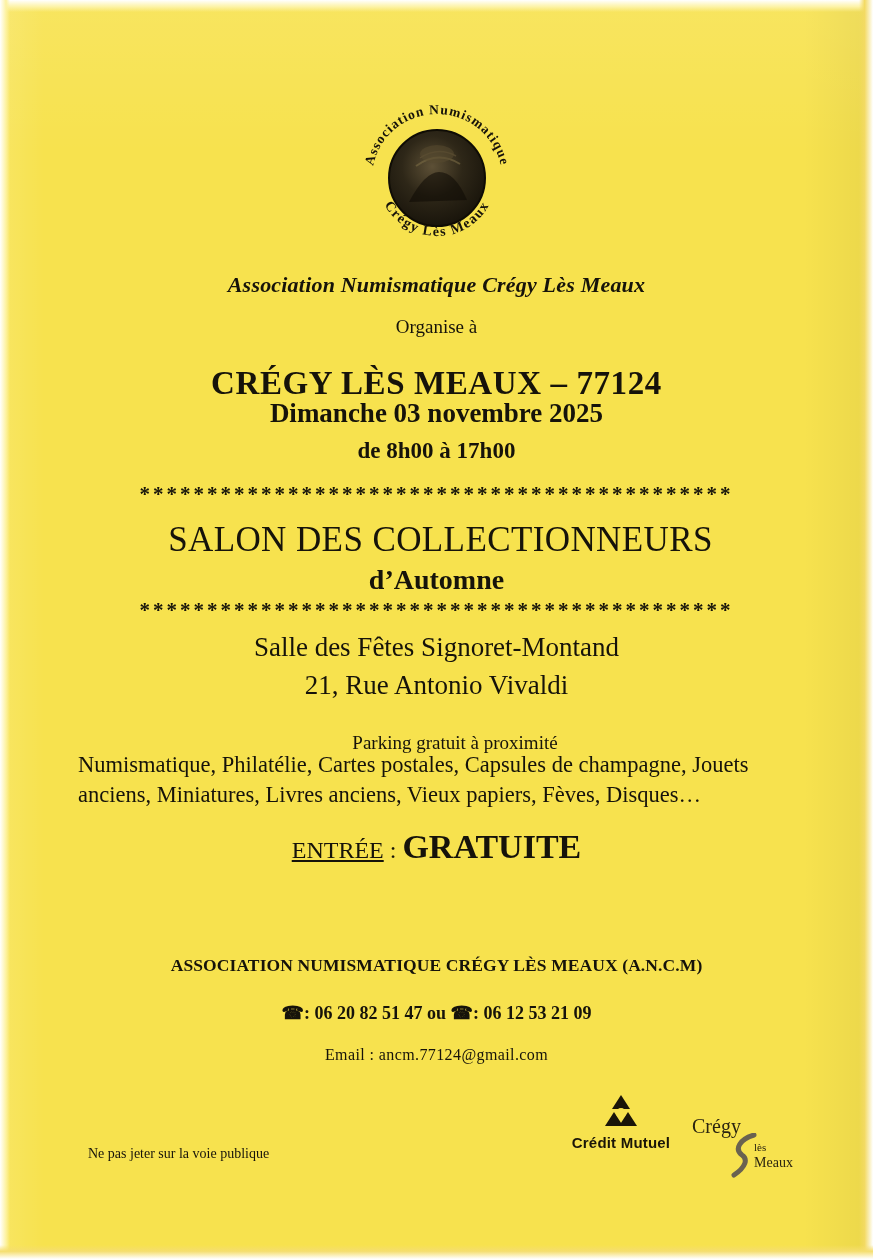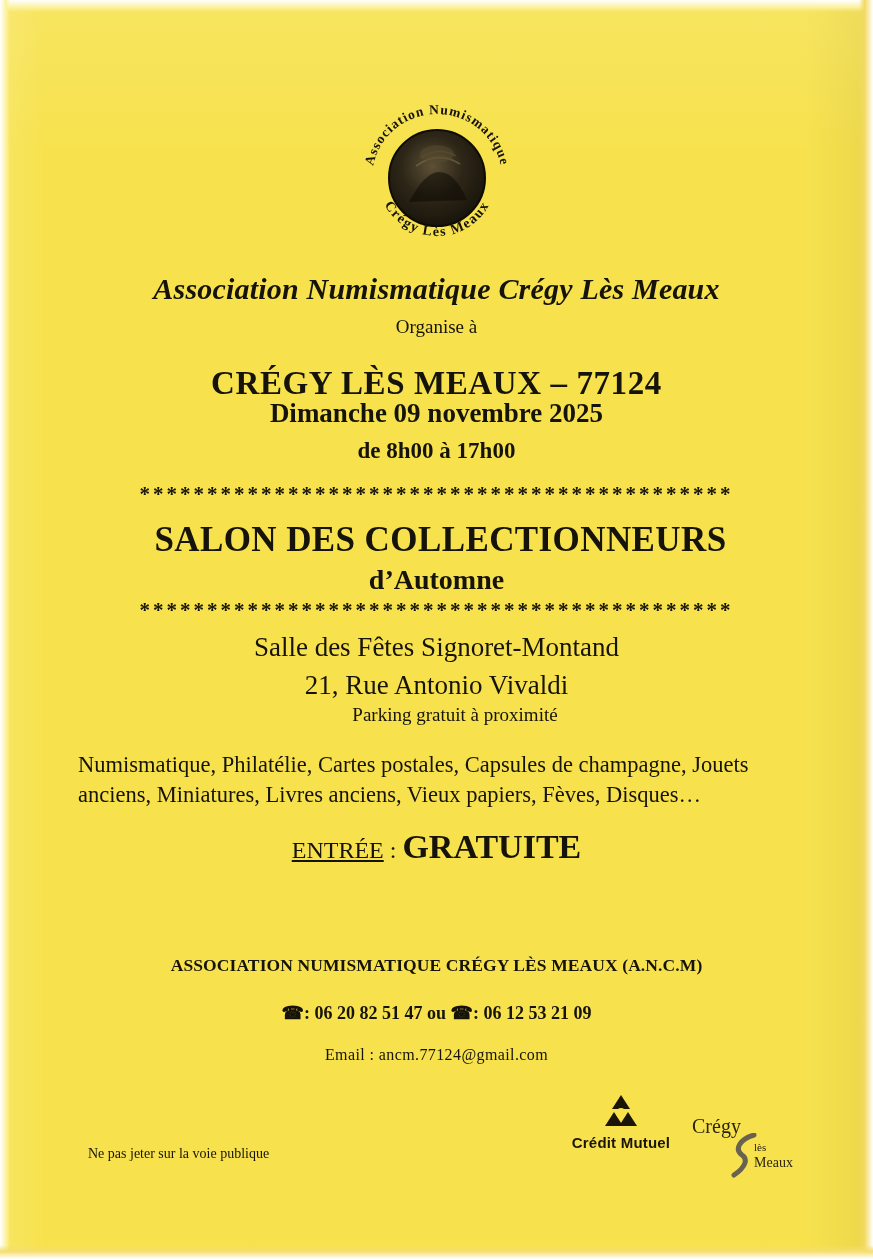--- a/index.html
+++ b/index.html
@@ -58,21 +58,21 @@
   
   .block {
     position: absolute;
     left: 0; right: 0;
     text-align: center;
   }
   .line-assoc {
     top: 272px;
     font-style: italic;
     font-weight: bold;
-    font-size: 30px;
+    font-size: 22px;
     letter-spacing: 0.2px;
   }
   .line-organise {
     top: 316px;
     font-size: 19px;
   }
   .line-city {
     top: 365px;
     font-weight: bold;
     font-size: 33px;
@@ -93,40 +93,40 @@
     font-weight: bold;
     font-size: 21px;
     letter-spacing: 3.0px;
     white-space: nowrap;
     overflow: hidden;
   }
   .stars-top { top: 482px; }
   .stars-bottom { top: 598px; }
   .line-salon {
     top: 520px;
-    font-weight: bold;
+    font-weight: normal;
     font-size: 35px;
     letter-spacing: 0.4px;
     margin-left: 8px;
   }
   .line-automne {
     top: 564px;
     font-weight: bold;
     font-size: 28px;
   }
   .line-venue {
     top: 632px;
     font-size: 27px;
   }
   .line-address {
     top: 670px;
     font-size: 27px;
   }
   .line-parking {
-    top: 704px;
+    top: 732px;
     font-size: 19px;
     margin-left: 37px;
   }
   .paragraph {
     top: 750px;
     left: 78px; right: 74px;
     text-align: left;
     font-size: 22.5px;
     line-height: 30px;
   }
@@ -253,21 +253,21 @@
         <text font-family="Liberation Serif, serif" font-size="14" font-weight="bold" fill="#16130a" letter-spacing="1.5">
           <textPath href="#arcBottom" startOffset="50%" text-anchor="middle">Crégy Lès Meaux</textPath>
         </text>
       </svg>
     </div>
   </div>
 
   <div class="block line-assoc">Association Numismatique Crégy Lès Meaux</div>
   <div class="block line-organise">Organise à</div>
   <div class="block line-city">CRÉGY LÈS MEAUX – 77124</div>
-  <div class="block line-date">Dimanche 09 novembre 2025</div>
+  <div class="block line-date">Dimanche 03 novembre 2025</div>
   <div class="block line-hours">de 8h00 à 17h00</div>
 
   <div class="block stars stars-top">********************************************</div>
   <div class="block line-salon">SALON DES COLLECTIONNEURS</div>
   <div class="block line-automne">d’Automne</div>
   <div class="block stars stars-bottom">********************************************</div>
 
   <div class="block line-venue">Salle des Fêtes Signoret-Montand</div>
   <div class="block line-address">21, Rue Antonio Vivaldi</div>
   <div class="block line-parking">Parking gratuit à proximité</div>

